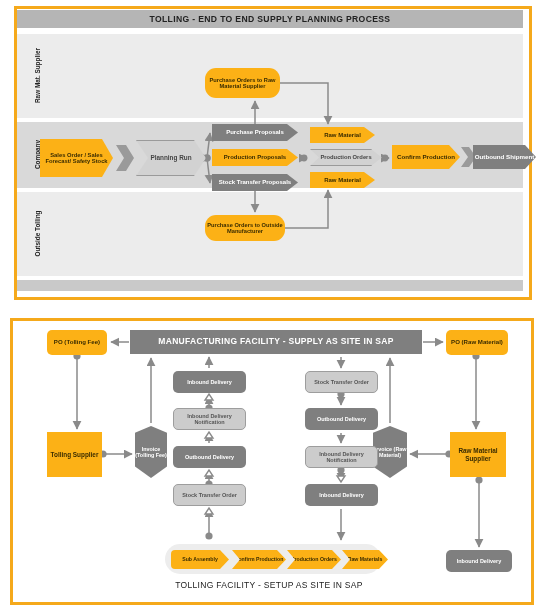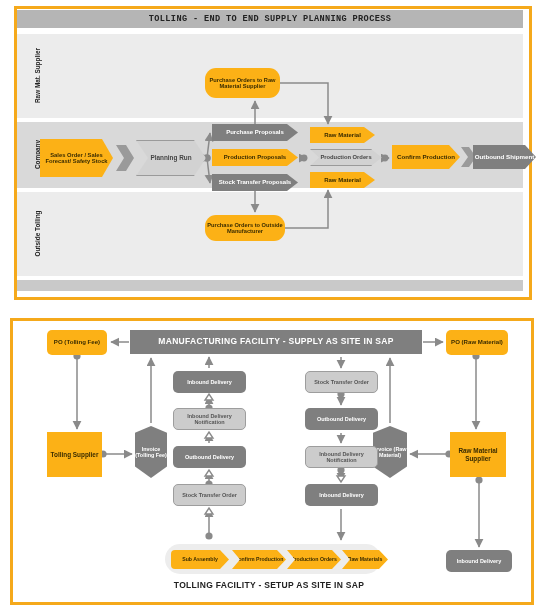--- a/index.html
+++ b/index.html
@@ -7,21 +7,21 @@
 
   .page{position:relative;width:540px;height:607px;background:#fff;}
 
   
   .frame{position:absolute;border:3px solid #f5a91b;background:#fff;}
   #frame-top{left:14px;top:6px;width:512px;height:288px;border-bottom-color:#f5a91b;}
   #frame-bottom{left:10px;top:318px;width:518px;height:281px;}
 
   
   #top-area{position:absolute;left:14px;top:6px;width:512px;height:288px;}
-  .band{position:absolute;left:3px;width:506px;font-family:Liberation Mono, monospace;}
+  .band{position:absolute;left:3px;width:506px;}
   .band-title{top:4px;height:18px;background:#b5b5b5;}
   .band-title span{display:block;text-align:center;font-size:8.6px;font-weight:bold;color:#222;
       letter-spacing:.35px;line-height:18px;}
   .lane{position:absolute;left:3px;width:506px;}
   .lane-a{top:28px;height:84px;background:#ececec;}
   .lane-b{top:116px;height:66px;background:#d9d9d9;}
   .lane-c{top:186px;height:84px;background:#ececec;}
   .lane-foot{top:274px;height:11px;background:#c9c9c9;}
   .lane-label{position:absolute;left:6px;width:70px;text-align:center;
       font-size:6.4px;font-weight:bold;color:#222;
@@ -95,21 +95,21 @@
   #b-strip{position:absolute;left:155px;top:226px;width:216px;height:30px;background:#ededed;border-radius:15px;}
   .sch{position:absolute;top:232px;height:19px;font-size:5.2px;font-weight:bold;color:#3a2c00;background:#fcb116;
       display:flex;align-items:center;justify-content:center;text-align:center;line-height:1.15;
       clip-path:polygon(0 0, calc(100% - 9px) 0, 100% 50%, calc(100% - 9px) 100%, 0 100%, 8px 50%);}
   #b-sub{left:161px;width:58px;clip-path:polygon(0 0, calc(100% - 9px) 0, 100% 50%, calc(100% - 9px) 100%, 0 100%);border-radius:4px 0 0 4px;}
   #b-conf{left:222px;width:54px;}
   #b-prodo{left:277px;width:54px;}
   #b-rawm{left:332px;width:46px;}
 
   #b-footer{position:absolute;left:0;top:262px;width:518px;text-align:center;
-      font-size:8.5px;font-weight:bold;color:#222;letter-spacing:.3px;}
+      font-size:8.5px;font-weight:normal;color:#222;letter-spacing:.3px;}
 </style>
 </head>
 <body>
 
 <div class="page">
 
   <div id="frame-top" class="frame"></div>
 
   <div id="top-area">
 

